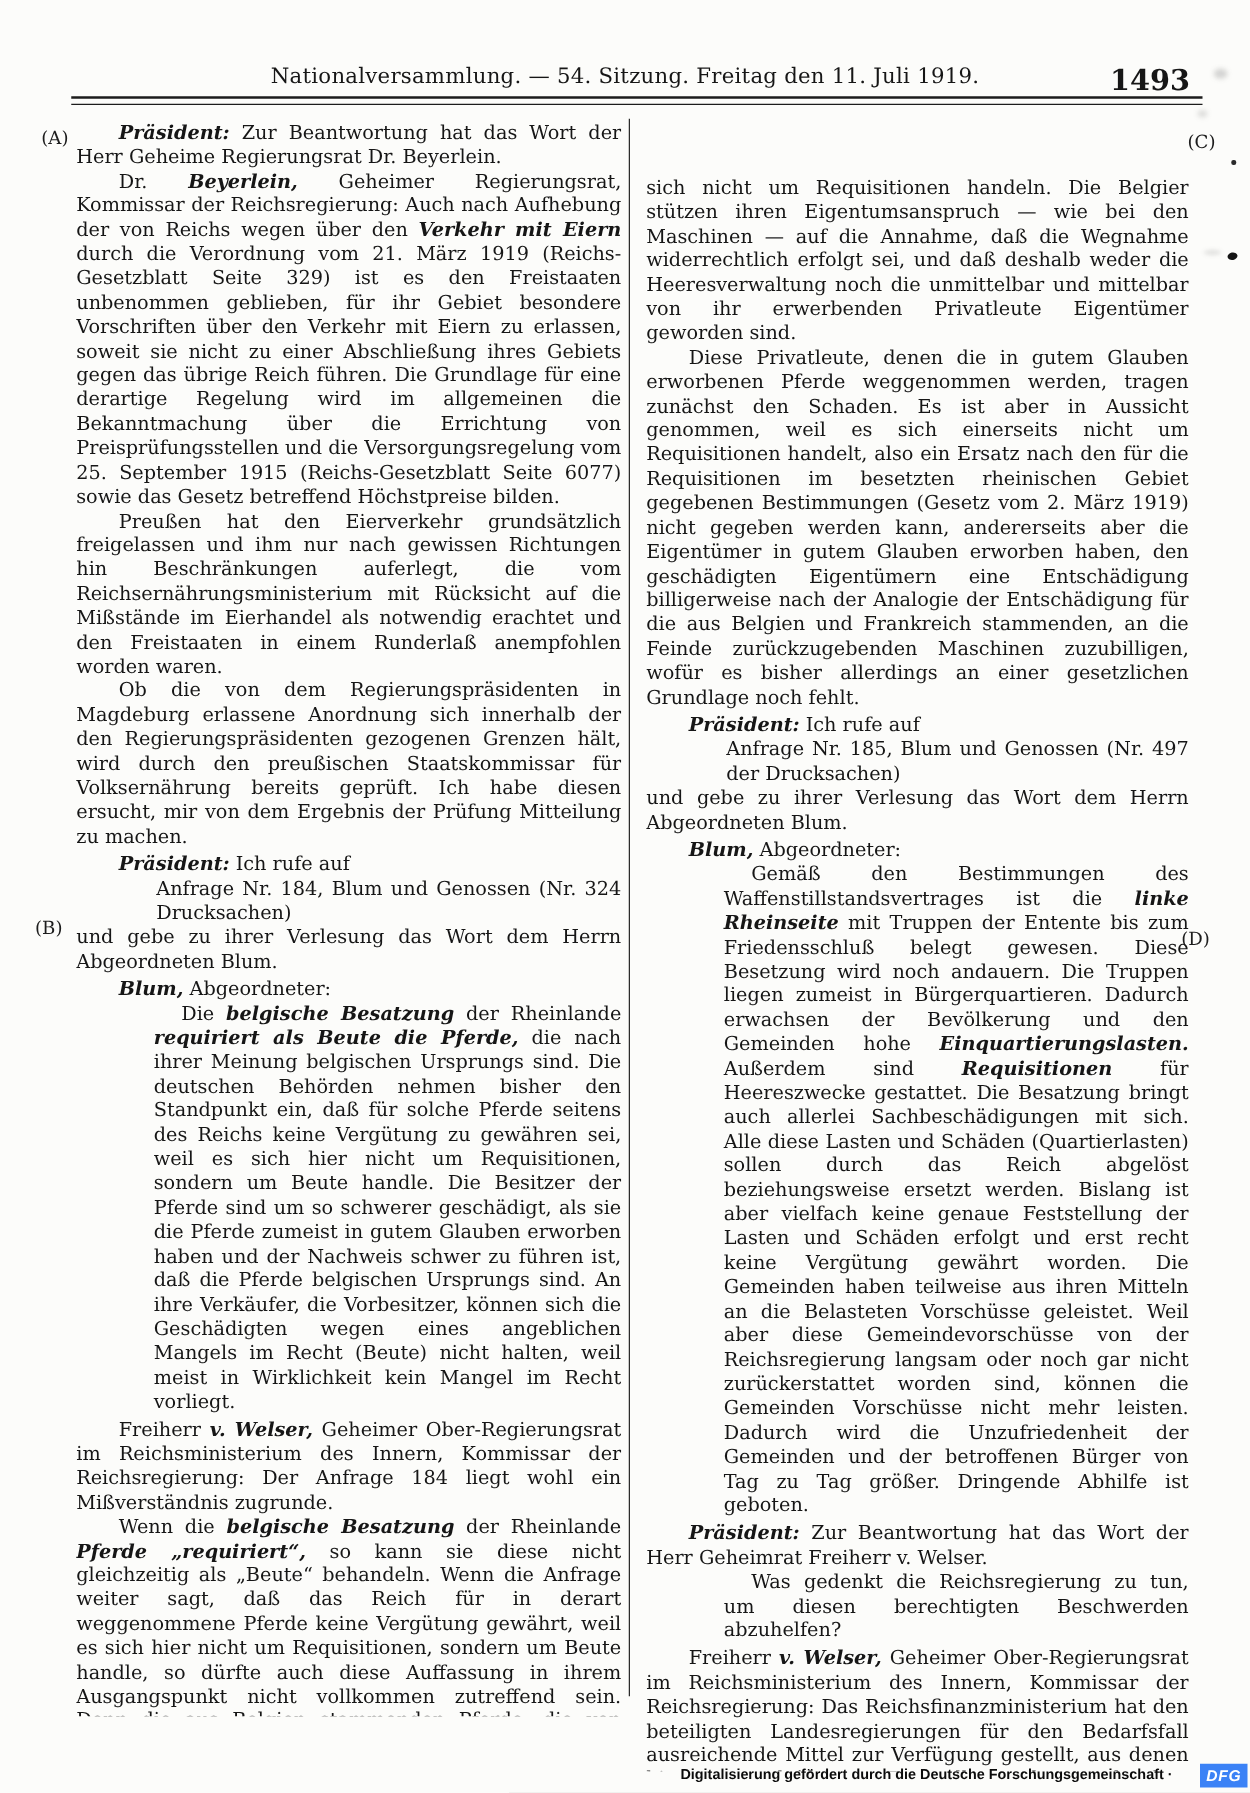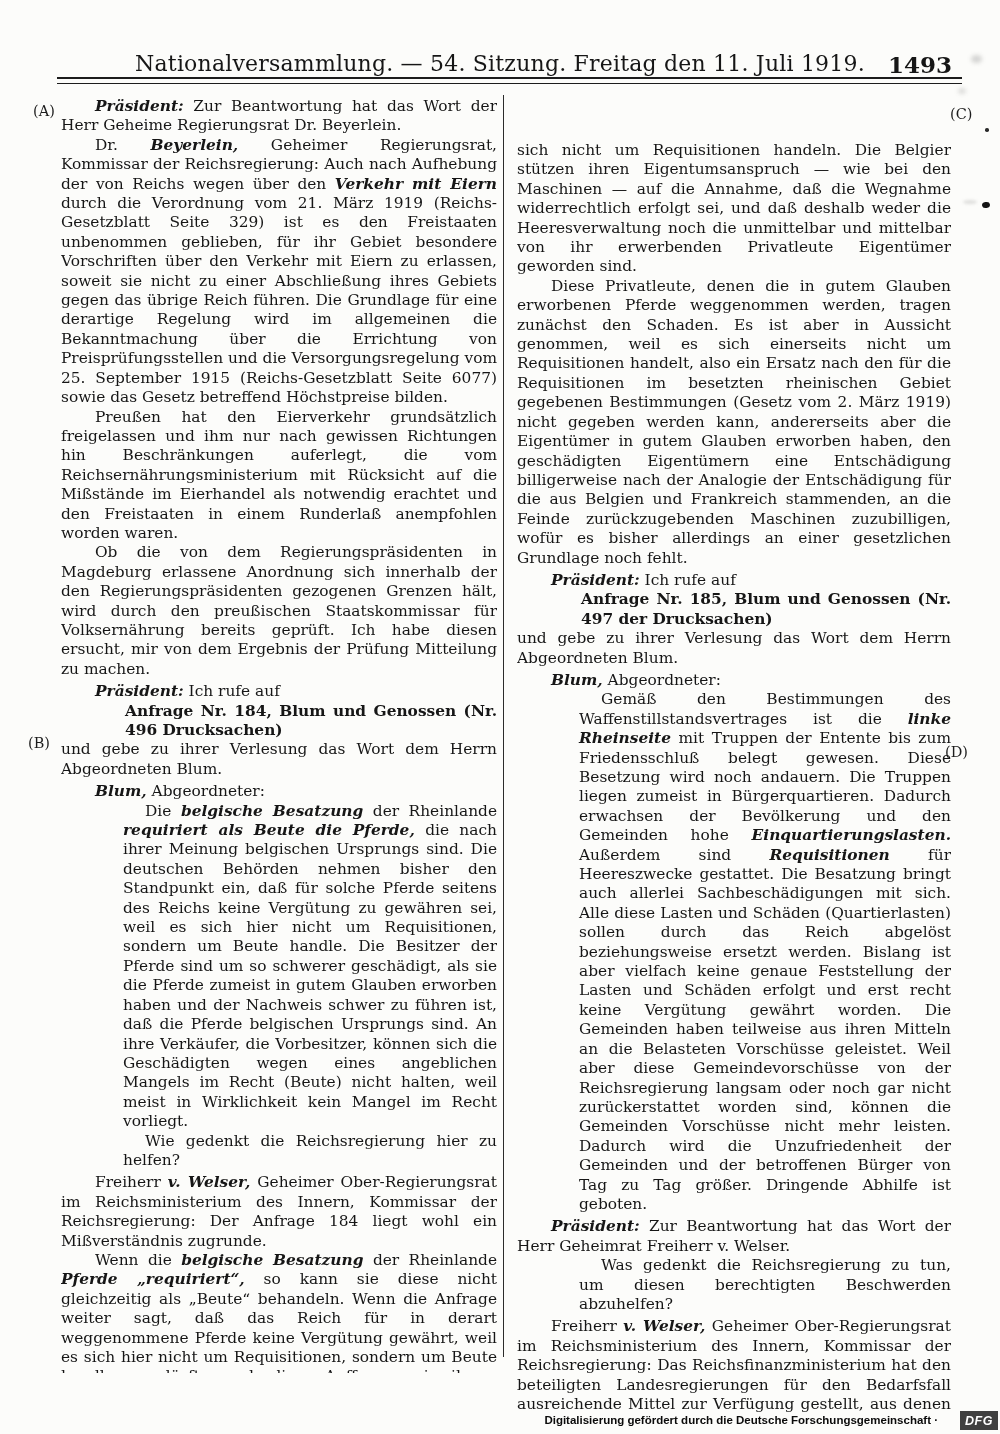--- a/index.html
+++ b/index.html
@@ -3,42 +3,42 @@
 <meta charset="utf-8">
 <style>
   html,body{margin:0;padding:0;background:#e9e9e6;}
   .page{
     position:relative;width:1000px;height:1434px;margin:0 auto;
     background:#fcfcfa;color:#161616;overflow:hidden;
     font-family:"DejaVu Serif", serif;
   }
   .header-title{
     position:absolute;top:51px;left:0;right:0;text-align:center;
-    font-size:22px;letter-spacing:.2px;
+    font-size:17px;letter-spacing:.2px;
   }
   .page-number{
     position:absolute;top:51px;right:48px;font-size:23px;font-weight:bold;
   }
   .rule{
     position:absolute;top:77px;left:57px;width:905px;height:4px;
     border-top:2px solid #1c1c1c;border-bottom:1.6px solid #1c1c1c;
   }
   .divider{
     position:absolute;top:95px;left:503px;width:1.4px;height:1262px;background:#2b2b2b;
   }
   .col{
     position:absolute;top:97px;height:1276px;overflow:hidden;
     font-size:15.4px;line-height:19.4px;text-align:justify;
   }
   .col-left{left:61px;width:436px;}
   .col-right{left:517px;width:434px;margin-top:44px;}
   .para{margin:0;padding:0;}
   .normal{text-indent:34px;}
   .flush{text-indent:0;}
-  .ref{margin-left:64px;font-weight:bold;}
+  .ref{margin-left:64px;}
   .quote-indent{margin-left:62px;text-indent:22px;}
   .mt{margin-top:3px;}
   .para b{font-weight:bold;font-style:italic;}
   .marker{position:absolute;font-size:14.5px;color:#1d1d1d;}
   #mA{left:33px;top:103px;}
   #mB{left:28px;top:735px;}
   #mC{left:950px;top:106px;}
   #mD{left:945px;top:744px;}
   .credit{
     position:absolute;top:1414px;right:62px;
@@ -72,25 +72,24 @@
   <div class="rule"></div>
 
   <div class="divider"></div>
 
   <div class="col col-left">
       <p class="para normal"><b>Präsident:</b><span> Zur Beantwortung hat das Wort der Herr Geheime Regierungsrat Dr. Beyerlein.</span></p>
       <p class="para normal"><span>Dr. </span><b>Beyerlein,</b><span> Geheimer Regierungsrat, Kommissar der Reichsregierung: Auch nach Aufhebung der von Reichs wegen über den </span><b>Verkehr mit Eiern</b><span> durch die Verordnung vom 21. März 1919 (Reichs-Gesetzblatt Seite 329) ist es den Freistaaten unbenommen geblieben, für ihr Gebiet besondere Vorschriften über den Verkehr mit Eiern zu erlassen, soweit sie nicht zu einer Abschließung ihres Gebiets gegen das übrige Reich führen. Die Grundlage für eine derartige Regelung wird im allgemeinen die Bekanntmachung über die Errichtung von Preisprüfungsstellen und die Versorgungsregelung vom 25. September 1915 (Reichs-Gesetzblatt Seite 6077) sowie das Gesetz betreffend Höchstpreise bilden.</span></p>
       <p class="para normal"><span>Preußen hat den Eierverkehr grundsätzlich freigelassen und ihm nur nach gewissen Richtungen hin Beschränkungen auferlegt, die vom Reichsernährungsministerium mit Rücksicht auf die Mißstände im Eierhandel als notwendig erachtet und den Freistaaten in einem Runderlaß anempfohlen worden waren.</span></p>
       <p class="para normal"><span>Ob die von dem Regierungspräsidenten in Magdeburg erlassene Anordnung sich innerhalb der den Regierungspräsidenten gezogenen Grenzen hält, wird durch den preußischen Staatskommissar für Volksernährung bereits geprüft. Ich habe diesen ersucht, mir von dem Ergebnis der Prüfung Mitteilung zu machen.</span></p>
       <p class="para normal mt"><b>Präsident:</b><span> Ich rufe auf</span></p>
-      <p class="para ref"><span>Anfrage Nr. 184, Blum und Genossen (Nr. 496 Drucksachen)</span></p>
+      <p class="para ref"><span>Anfrage Nr. 184, Blum und Genossen (Nr. 324 Drucksachen)</span></p>
       <p class="para flush"><span>und gebe zu ihrer Verlesung das Wort dem Herrn Abgeordneten Blum.</span></p>
       <p class="para normal mt"><b>Blum,</b><span> Abgeordneter:</span></p>
       <p class="para quote-indent"><span>Die </span><b>belgische Besatzung</b><span> der Rheinlande </span><b>requiriert als Beute die Pferde,</b><span> die nach ihrer Meinung belgischen Ursprungs sind. Die deutschen Behörden nehmen bisher den Standpunkt ein, daß für solche Pferde seitens des Reichs keine Vergütung zu gewähren sei, weil es sich hier nicht um Requisitionen, sondern um Beute handle. Die Besitzer der Pferde sind um so schwerer geschädigt, als sie die Pferde zumeist in gutem Glauben erworben haben und der Nachweis schwer zu führen ist, daß die Pferde belgischen Ursprungs sind. An ihre Verkäufer, die Vorbesitzer, können sich die Geschädigten wegen eines angeblichen Mangels im Recht (Beute) nicht halten, weil meist in Wirklichkeit kein Mangel im Recht vorliegt.</span></p>
-      <p class="para quote-indent"><span>Wie gedenkt die Reichsregierung hier zu helfen?</span></p>
       <p class="para normal mt"><span>Freiherr </span><b>v. Welser,</b><span> Geheimer Ober-Regierungsrat im Reichsministerium des Innern, Kommissar der Reichsregierung: Der Anfrage 184 liegt wohl ein Mißverständnis zugrunde.</span></p>
       <p class="para normal"><span>Wenn die </span><b>belgische Besatzung</b><span> der Rheinlande </span><b>Pferde „requiriert“,</b><span> so kann sie diese nicht gleichzeitig als „Beute“ behandeln. Wenn die Anfrage weiter sagt, daß das Reich für in derart weggenommene Pferde keine Vergütung gewährt, weil es sich hier nicht um Requisitionen, sondern um Beute handle, so dürfte auch diese Auffassung in ihrem Ausgangspunkt nicht vollkommen zutreffend sein. Denn die aus Belgien stammenden Pferde, die von deutscher Seite an deutsche Privateigentümer weitergegeben sind, können von den Belgiern nicht als Beute, sondern nur als belgisches Eigentum zurückverlangt werden, ebenso wie die aus Belgien nach Deutschland überführten und an Deutsche verkauften Maschinen. In diesem Falle wird es</span></p>
     </div>
   <div class="col col-right">
       <p class="para flush"><span>sich nicht um Requisitionen handeln. Die Belgier stützen ihren Eigentumsanspruch — wie bei den Maschinen — auf die Annahme, daß die Wegnahme widerrechtlich erfolgt sei, und daß deshalb weder die Heeresverwaltung noch die unmittelbar und mittelbar von ihr erwerbenden Privatleute Eigentümer geworden sind.</span></p>
       <p class="para normal"><span>Diese Privatleute, denen die in gutem Glauben erworbenen Pferde weggenommen werden, tragen zunächst den Schaden. Es ist aber in Aussicht genommen, weil es sich einerseits nicht um Requisitionen handelt, also ein Ersatz nach den für die Requisitionen im besetzten rheinischen Gebiet gegebenen Bestimmungen (Gesetz vom 2. März 1919) nicht gegeben werden kann, andererseits aber die Eigentümer in gutem Glauben erworben haben, den geschädigten Eigentümern eine Entschädigung billigerweise nach der Analogie der Entschädigung für die aus Belgien und Frankreich stammenden, an die Feinde zurückzugebenden Maschinen zuzubilligen, wofür es bisher allerdings an einer gesetzlichen Grundlage noch fehlt.</span></p>
       <p class="para normal mt"><b>Präsident:</b><span> Ich rufe auf</span></p>
       <p class="para ref"><span>Anfrage Nr. 185, Blum und Genossen (Nr. 497 der Drucksachen)</span></p>
       <p class="para flush"><span>und gebe zu ihrer Verlesung das Wort dem Herrn Abgeordneten Blum.</span></p>
       <p class="para normal mt"><b>Blum,</b><span> Abgeordneter:</span></p>
@@ -100,15 +99,15 @@
       <p class="para normal mt"><span>Freiherr </span><b>v. Welser,</b><span> Geheimer Ober-Regierungsrat im Reichsministerium des Innern, Kommissar der Reichsregierung: Das Reichsfinanzministerium hat den beteiligten Landesregierungen für den Bedarfsfall ausreichende Mittel zur Verfügung gestellt, aus denen bis zur endgültigen Feststellung der nach dem Reichsgesetze vom 2. März 1919 (Reichs-Gesetzbl. S. 261) für die </span></p>
     </div>
 
   <div class="artifact art-smudge1"></div>
   <div class="artifact art-smudge2"></div>
   <div class="artifact art-smudge3"></div>
   <div class="artifact art-cdot"></div>
   <div class="artifact art-dot"></div>
 
   <div class="credit">Digitalisierung gefördert durch die Deutsche Forschungsgemeinschaft ·</div>
-  <div class="dfg" style="background: #404040; font-style: italic;">DFG</div>
+  <div class="dfg" style="background: #3b82f6; font-style: italic;">DFG</div>
 
 </div>
 
 </body></html>

